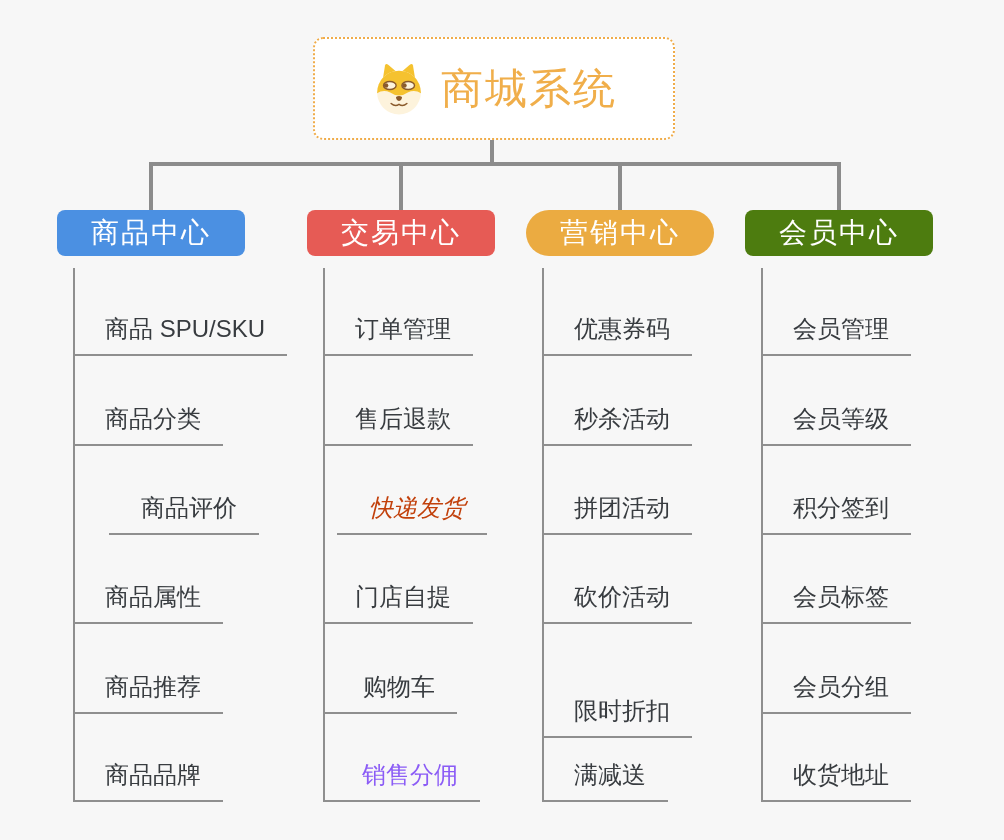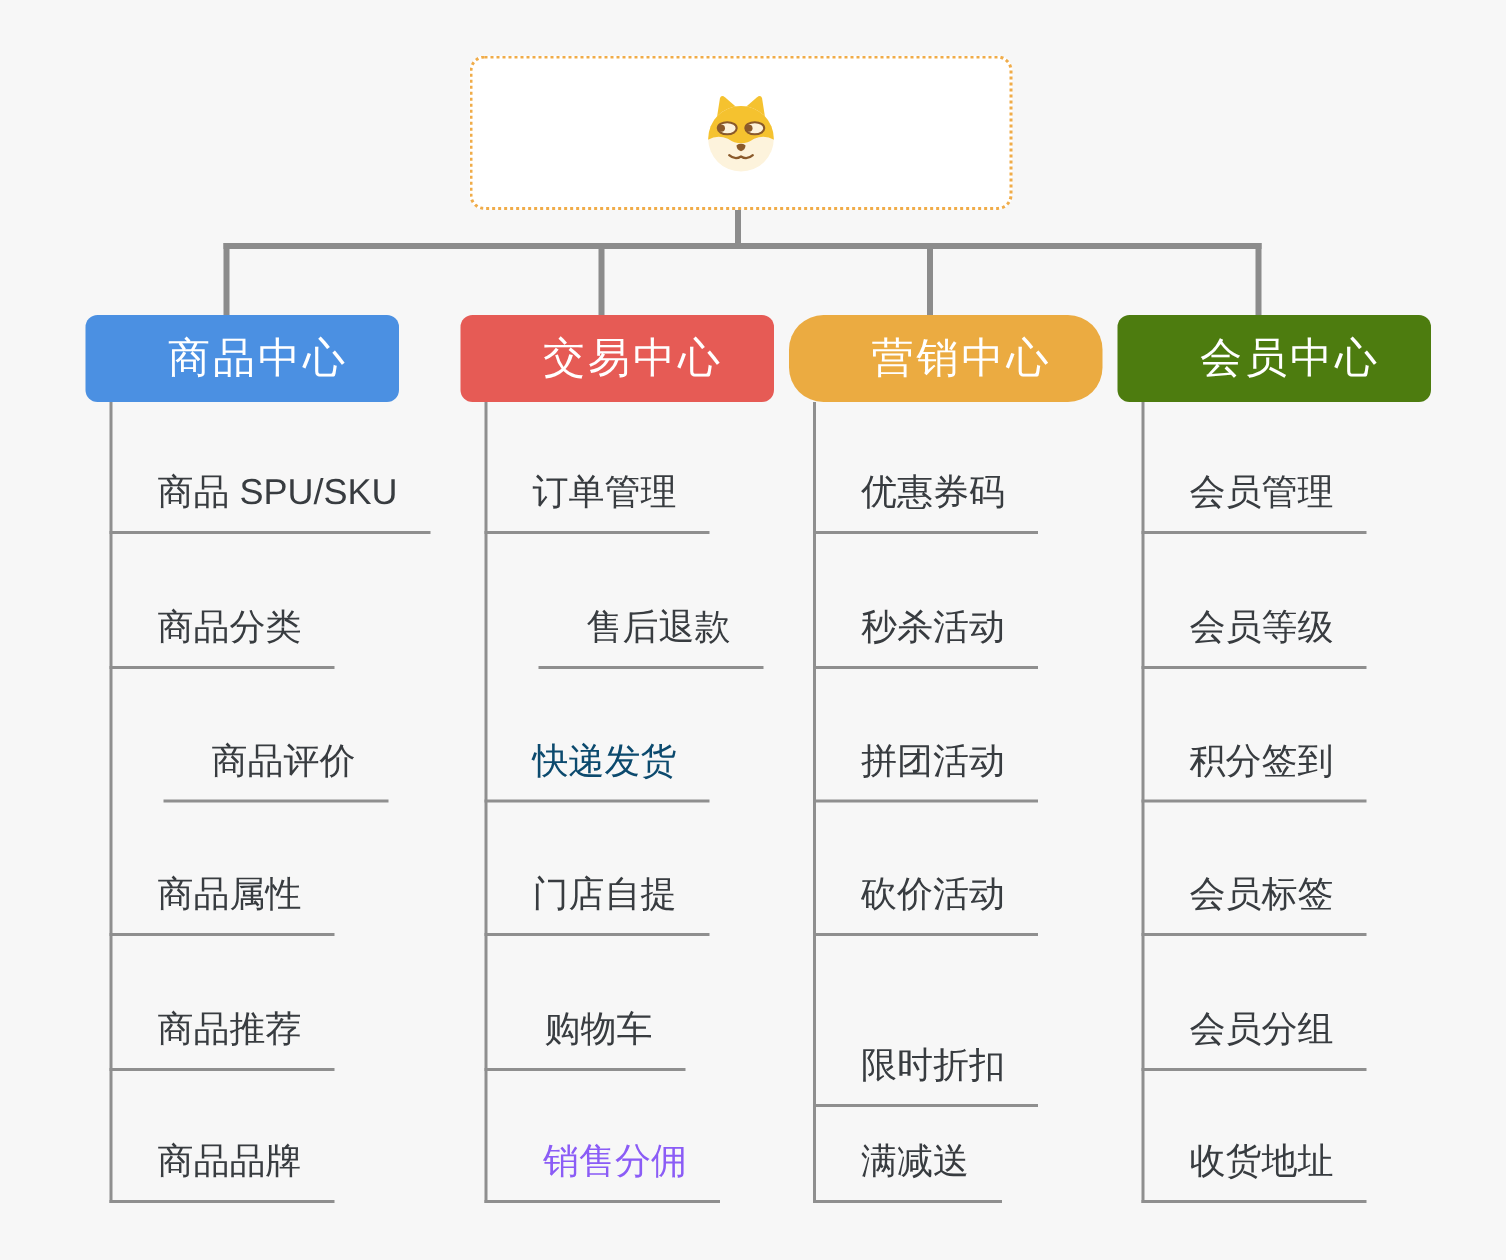--- a/index.html
+++ b/index.html
@@ -30,28 +30,27 @@
     white-space:nowrap;
   }
   .doge{width:56px;height:56px;flex:0 0 auto;}
 
   
   .line{position:absolute;background:#8c8c8c;}
 
   
   .branch-box{
     position:absolute;
-    top:210px;width:188px;height:58px;
+    top:210px;width:188px;height:46px;
     border-radius:8px;
     display:flex;align-items:center;justify-content:center;
     color:#ffffff;
     font-size:28px;
     letter-spacing:2px;
     cursor:default;
-    padding-left:21px;
   }
 
   
   .trunk{position:absolute;width:2px;background:#8f8f8f;}
   .leaf{
     position:absolute;
     height:44px;
     line-height:34px;
     box-sizing:border-box;
     padding:0 22px 8px 32px;
@@ -83,42 +82,43 @@
 
       <ellipse cx="21.5" cy="28" rx="7.2" ry="4.6" fill="#fdf3dc" stroke="#8a5a2b" stroke-width="1.6"></ellipse>
       <ellipse cx="42.5" cy="28" rx="7.2" ry="4.6" fill="#fdf3dc" stroke="#8a5a2b" stroke-width="1.6"></ellipse>
       <circle cx="17.2" cy="28" r="2.6" fill="#8a5a2b"></circle>
       <circle cx="38.2" cy="28" r="2.6" fill="#8a5a2b"></circle>
 
       <path d="M28.6 41 Q32 38.8 35.4 41 Q35.6 44.4 32 45.6 Q28.4 44.4 28.6 41 Z" fill="#8a5a2b"></path>
 
       <path d="M23 48.5 Q27.5 52.5 32 49.5 Q36.5 52.5 41 48.5" fill="none" stroke="#8a5a2b" stroke-width="1.7" stroke-linecap="round"></path>
     </svg>
+    <span class="root-title">商城系统</span>
   </div>
 
   <div id="generated">
       <div class="line" style="left: 490px; top: 140px; width: 4px; height: 26px; background: rgb(140, 140, 140);"></div>
       <div class="line" style="left: 149px; top: 162px; width: 692px; height: 4px; background: rgb(140, 140, 140);"></div>
       <div class="line" style="left: 149px; top: 162px; width: 4px; height: 48px; background: rgb(140, 140, 140);"></div>
       <div class="line" style="left: 399px; top: 162px; width: 4px; height: 48px; background: rgb(140, 140, 140);"></div>
       <div class="line" style="left: 618px; top: 162px; width: 4px; height: 48px; background: rgb(140, 140, 140);"></div>
       <div class="line" style="left: 837px; top: 162px; width: 4px; height: 48px; background: rgb(140, 140, 140);"></div>
       <div class="branch-box" style="left: 57px; background: rgb(75, 144, 226);">商品中心</div>
       <div class="trunk" style="left: 73px; top: 268px; height: 534px; background: rgb(143, 143, 143);"></div>
       <div class="leaf" style="left: 73px; top: 312px; color: rgb(56, 60, 64); border-bottom-color: rgb(143, 143, 143);">商品 SPU/SKU</div>
       <div class="leaf" style="left: 73px; top: 402px; color: rgb(56, 60, 64); border-bottom-color: rgb(143, 143, 143);">商品分类</div>
       <div class="leaf" style="left: 73px; top: 491px; color: rgb(56, 60, 64); border-bottom-color: rgb(143, 143, 143); margin-left: 36px;">商品评价</div>
       <div class="leaf" style="left: 73px; top: 580px; color: rgb(56, 60, 64); border-bottom-color: rgb(143, 143, 143);">商品属性</div>
       <div class="leaf" style="left: 73px; top: 670px; color: rgb(56, 60, 64); border-bottom-color: rgb(143, 143, 143);">商品推荐</div>
       <div class="leaf" style="left: 73px; top: 758px; color: rgb(56, 60, 64); border-bottom-color: rgb(143, 143, 143);">商品品牌</div>
       <div class="branch-box" style="left: 307px; background: rgb(230, 91, 85);">交易中心</div>
       <div class="trunk" style="left: 323px; top: 268px; height: 534px; background: rgb(143, 143, 143);"></div>
       <div class="leaf" style="left: 323px; top: 312px; color: rgb(56, 60, 64); border-bottom-color: rgb(143, 143, 143);">订单管理</div>
-      <div class="leaf" style="left: 323px; top: 402px; color: rgb(56, 60, 64); border-bottom-color: rgb(143, 143, 143); margin-left: 36px;">售后退款</div>
-      <div class="leaf" style="left: 323px; top: 491px; color: #0c4a6e; border-bottom-color: rgb(143, 143, 143);">快递发货</div>
+      <div class="leaf" style="left: 323px; top: 402px; color: rgb(56, 60, 64); border-bottom-color: rgb(143, 143, 143);">售后退款</div>
+      <div class="leaf" style="left: 337px; top: 491px; color: #c2410c; border-bottom-color: rgb(143, 143, 143); font-style: italic;">快递发货</div>
       <div class="leaf" style="left: 323px; top: 580px; color: rgb(56, 60, 64); border-bottom-color: rgb(143, 143, 143);">门店自提</div>
       <div class="leaf" style="left: 323px; top: 670px; color: rgb(56, 60, 64); border-bottom-color: rgb(143, 143, 143); padding-left: 40px;">购物车</div>
       <div class="leaf" style="left: 323px; top: 758px; color: #8b5cf6; border-bottom-color: rgb(143, 143, 143); padding-left: 39px;">销售分佣</div>
       <div class="branch-box" style="left: 526px; background: rgb(235, 171, 65); border-radius: 23px;">营销中心</div>
       <div class="trunk" style="left: 542px; top: 268px; height: 534px; background: rgb(143, 143, 143);"></div>
       <div class="leaf" style="left: 542px; top: 312px; color: rgb(56, 60, 64); border-bottom-color: rgb(143, 143, 143);">优惠券码</div>
       <div class="leaf" style="left: 542px; top: 402px; color: rgb(56, 60, 64); border-bottom-color: rgb(143, 143, 143);">秒杀活动</div>
       <div class="leaf" style="left: 542px; top: 491px; color: rgb(56, 60, 64); border-bottom-color: rgb(143, 143, 143);">拼团活动</div>
       <div class="leaf" style="left: 542px; top: 580px; color: rgb(56, 60, 64); border-bottom-color: rgb(143, 143, 143);">砍价活动</div>
       <div class="leaf" style="left: 542px; top: 694px; color: rgb(56, 60, 64); border-bottom-color: rgb(143, 143, 143);">限时折扣</div>

